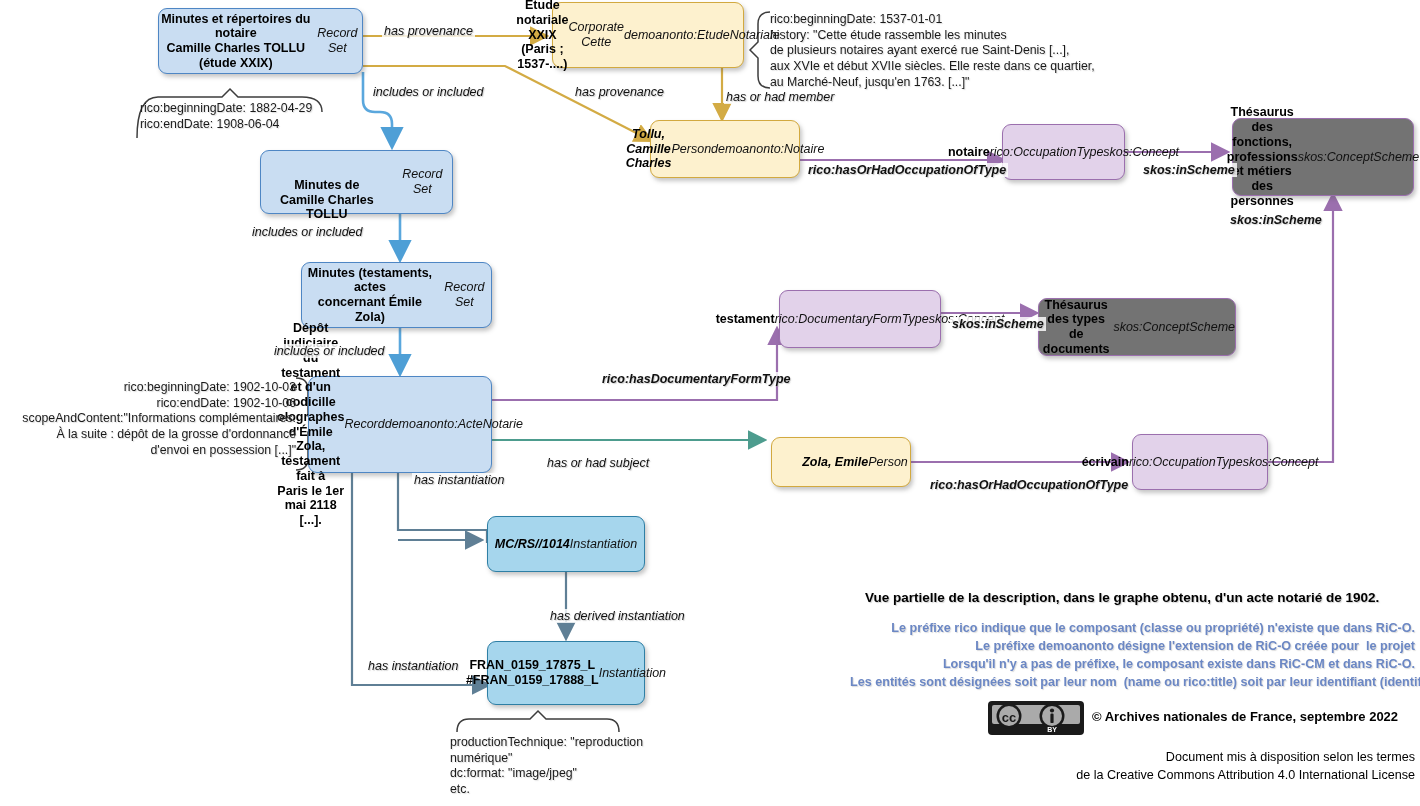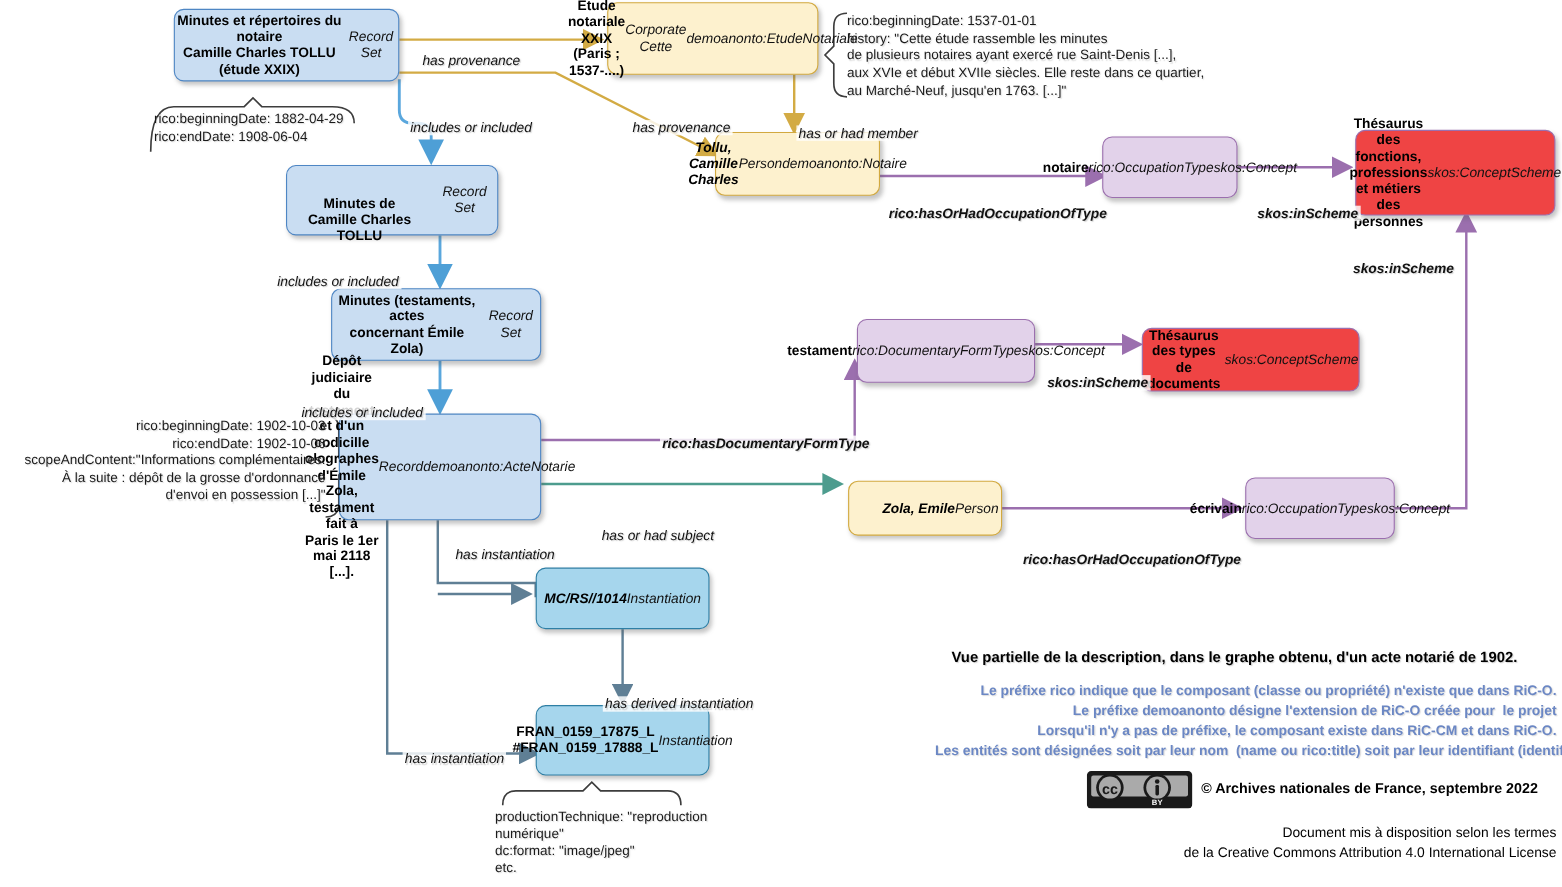--- a/index.html
+++ b/index.html
@@ -38,34 +38,33 @@
   .node .sub{font-style:italic;font-size:12.5px;color:#111;}
 
   
   .blue{background:#c9ddf2;border:1.6px solid #4e86c4;}
   .lblue{background:#a6d6ed;border:1.6px solid #2e7fa5;}
   .lblue .ttl{font-style:italic;}
   .yellow{background:#fdf1ce;border:1.6px solid #d2a93f;}
   .yellow .ttl{font-style:italic;}
   .yellow.corp .ttl{font-style:normal;}
   .purple{background:#e2d2ea;border:1.6px solid #9b6fae;}
-  .white{background:#ef4444;border:1.6px solid #9b6fae;}
+  .white{background:#737373;border:1.6px solid #9b6fae;}
 
   .edge-label{
     position:absolute;
     font-style:italic;
     font-weight:bold;
     font-size:12.5px;
     color:#111;
     white-space:nowrap;
     background:rgba(255,255,255,0.82);
     padding:0 2px;
     text-shadow:1px 1px 1px rgba(170,170,170,.55);
     z-index:7;
-    margin-top:24px;
   }
   .edge-label.plain{font-weight:normal;}
 
   .annot{
     position:absolute;
     font-size:12.3px;
     color:#1a1a1a;
     line-height:1.28;
     white-space:pre;
     z-index:6;

